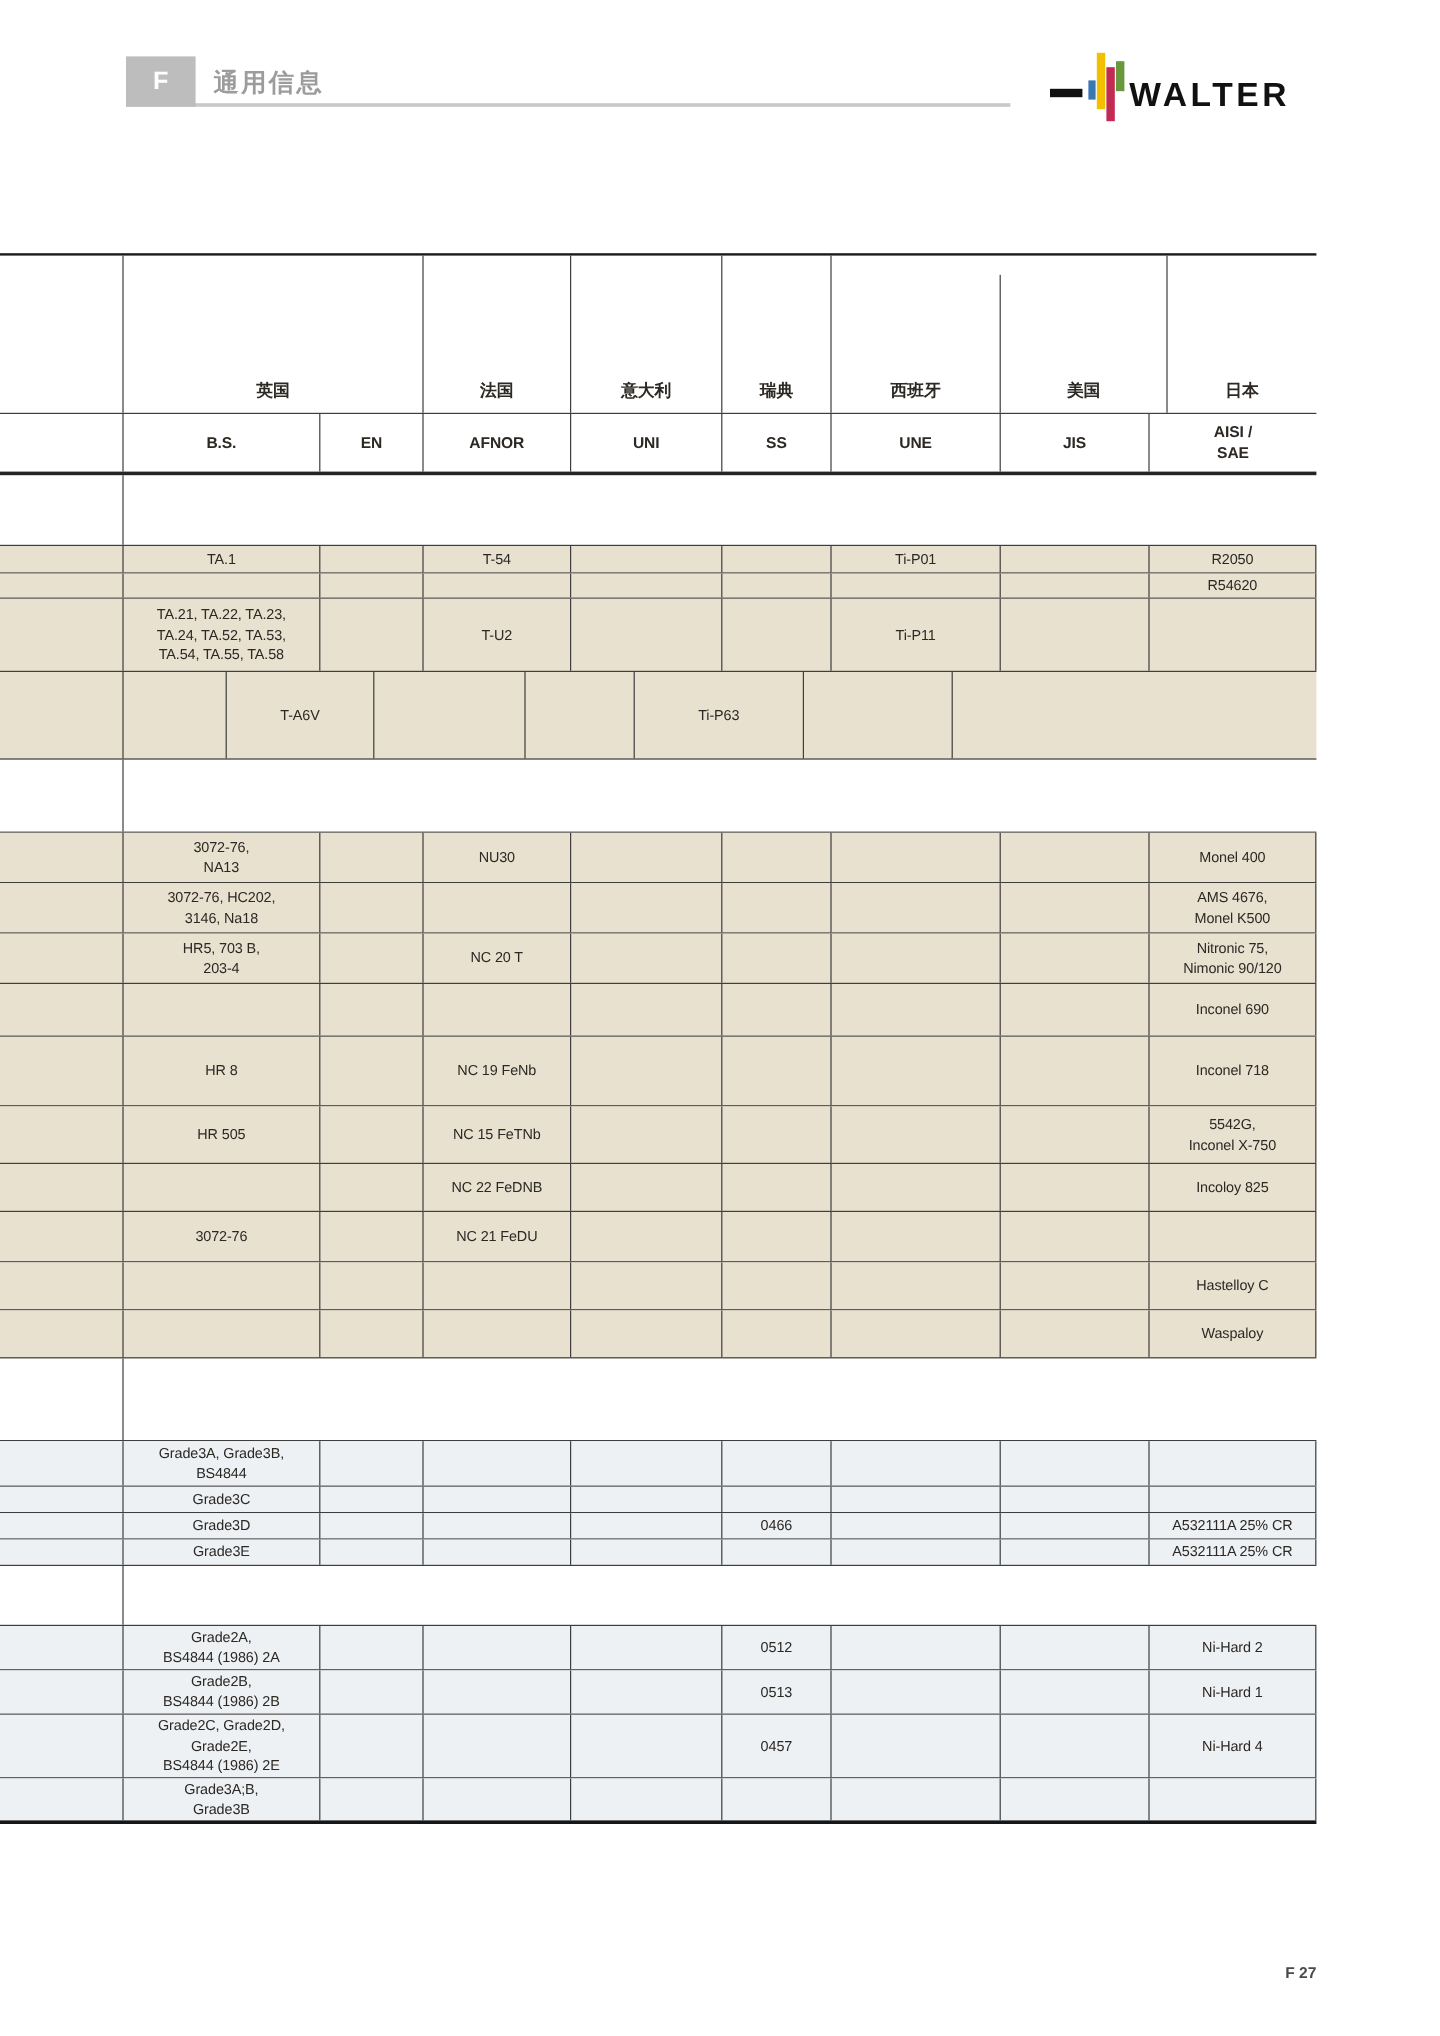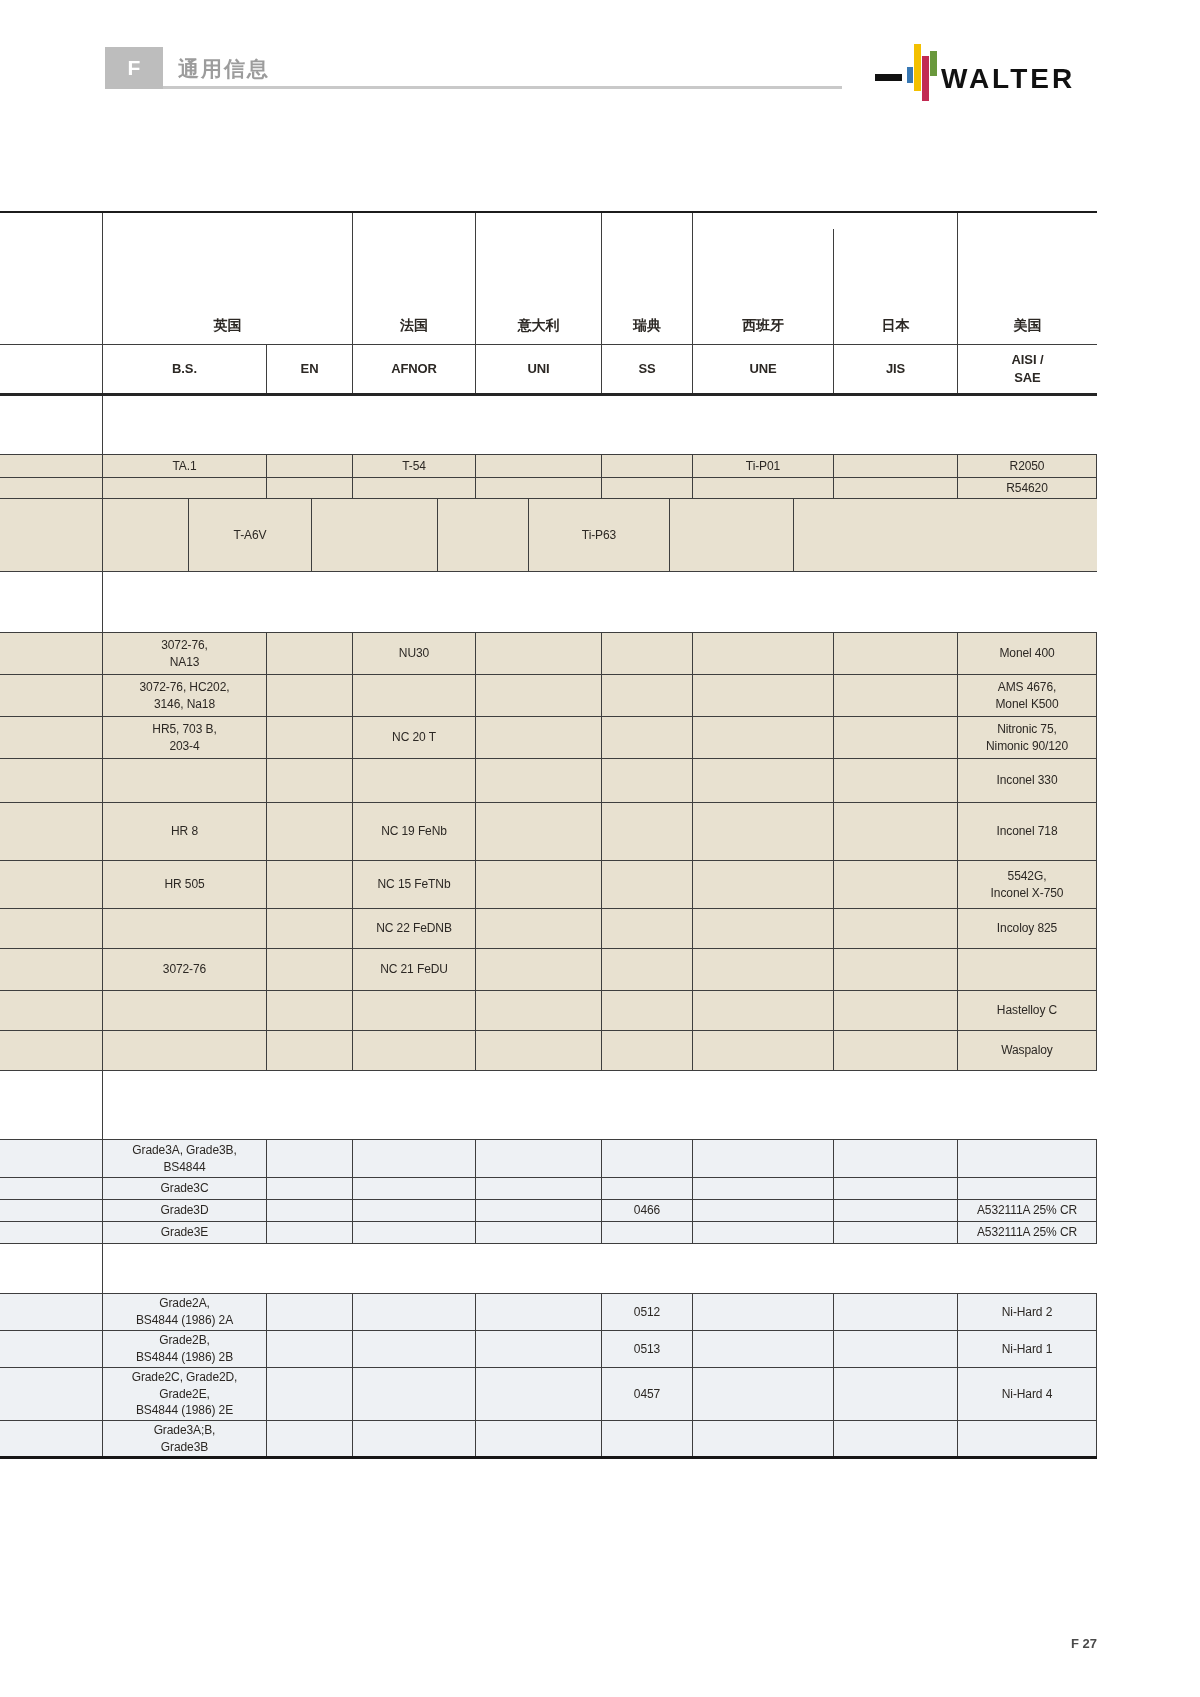--- a/index.html
+++ b/index.html
@@ -70,22 +70,22 @@
   </div>
 
   <div id="table-root">
       <div class="trow country-row">
         <div class="cell" style="width: 103px;"></div>
         <div class="cell" style="width: 250px;">英国</div>
         <div class="cell" style="width: 123px;">法国</div>
         <div class="cell" style="width: 126px;">意大利</div>
         <div class="cell" style="width: 91px;">瑞典</div>
         <div class="cell" style="width: 141px; margin-top: 16px;">西班牙</div>
+        <div class="cell" style="width: 139px;">美国</div>
         <div class="cell" style="width: 124px;">日本</div>
-        <div class="cell" style="width: 139px;">美国</div>
       </div>
       <div class="trow sub-row">
         <div class="cell" style="width: 103px;"></div>
         <div class="cell" style="width: 164px;">B.S.</div>
         <div class="cell" style="width: 86px;">EN</div>
         <div class="cell" style="width: 123px;">AFNOR</div>
         <div class="cell" style="width: 126px;">UNI</div>
         <div class="cell" style="width: 91px;">SS</div>
         <div class="cell" style="width: 141px;">UNE</div>
         <div class="cell" style="width: 124px;">JIS</div>
@@ -111,20 +111,33 @@
           <div class="cell" style="width: 103px;"></div>
           <div class="cell" style="width: 164px;"></div>
           <div class="cell" style="width: 86px;"></div>
           <div class="cell" style="width: 123px;"></div>
           <div class="cell" style="width: 126px;"></div>
           <div class="cell" style="width: 91px;"></div>
           <div class="cell" style="width: 141px;"></div>
           <div class="cell" style="width: 124px;"></div>
           <div class="cell" style="width: 139px;">R54620</div>
         </div>
+        <div class="trow" style="min-height: 61px;">
+          <div class="cell" style="width: 103px;"></div>
+          <div class="cell" style="width: 164px;">TA.21, TA.22, TA.23,
+TA.24, TA.52, TA.53,
+TA.54, TA.55, TA.58</div>
+          <div class="cell" style="width: 86px;"></div>
+          <div class="cell" style="width: 123px;">T-U2</div>
+          <div class="cell" style="width: 126px;"></div>
+          <div class="cell" style="width: 91px;"></div>
+          <div class="cell" style="width: 141px;">Ti-P11</div>
+          <div class="cell" style="width: 124px;"></div>
+          <div class="cell" style="width: 139px;"></div>
+        </div>
         <div class="trow" style="min-height: 73px;">
           <div class="cell" style="width: 103px;"></div>
           <div class="cell" style="width: 86px;"></div>
           <div class="cell" style="width: 123px;">T-A6V</div>
           <div class="cell" style="width: 126px;"></div>
           <div class="cell" style="width: 91px;"></div>
           <div class="cell" style="width: 141px;">Ti-P63</div>
           <div class="cell" style="width: 124px;"></div>
         </div>
       </div>
@@ -172,21 +185,21 @@
         </div>
         <div class="trow" style="min-height: 44px;">
           <div class="cell" style="width: 103px;"></div>
           <div class="cell" style="width: 164px;"></div>
           <div class="cell" style="width: 86px;"></div>
           <div class="cell" style="width: 123px;"></div>
           <div class="cell" style="width: 126px;"></div>
           <div class="cell" style="width: 91px;"></div>
           <div class="cell" style="width: 141px;"></div>
           <div class="cell" style="width: 124px;"></div>
-          <div class="cell" style="width: 139px;">Inconel 330</div>
+          <div class="cell" style="width: 139px;">Inconel 690</div>
         </div>
         <div class="trow" style="min-height: 58px;">
           <div class="cell" style="width: 103px;"></div>
           <div class="cell" style="width: 164px;">HR 8</div>
           <div class="cell" style="width: 86px;"></div>
           <div class="cell" style="width: 123px;">NC 19 FeNb</div>
           <div class="cell" style="width: 126px;"></div>
           <div class="cell" style="width: 91px;"></div>
           <div class="cell" style="width: 141px;"></div>
           <div class="cell" style="width: 124px;"></div>

